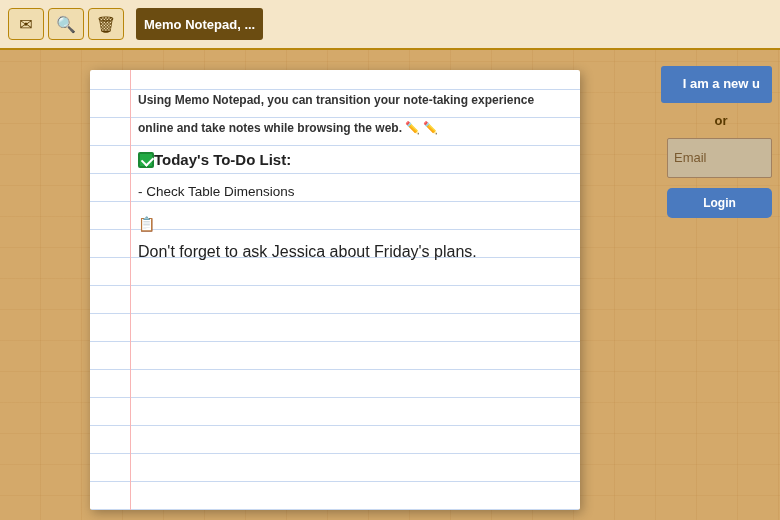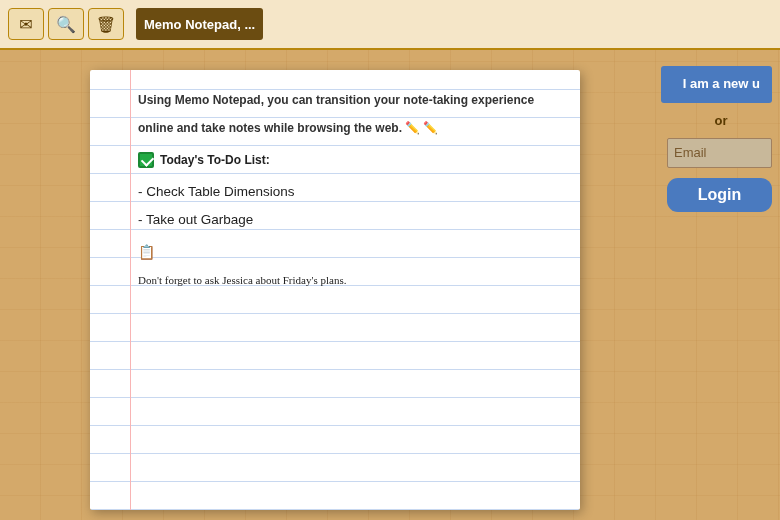--- a/index.html
+++ b/index.html
@@ -127,24 +127,23 @@
     .pencil-icons {
       display: inline;
     }
 
     .todo-section {
       margin-top: 4px;
     }
 
     .todo-title {
       font-weight: bold;
-      font-size: 12px;
-      display: flex;
-      align-items: center;
-      gap: 6px;
+      font-size: 15px;
+      display: flex;
+      align-items: center;
       line-height: 28px;
       text-align: right;
     }
 
     .checkbox-checked {
       display: inline-block;
       width: 16px;
       height: 16px;
       background: #22aa44;
       border: 2px solid #1a8833;
@@ -180,24 +179,23 @@
     .other-notes-title {
       font-weight: bold;
       font-size: 14px;
       display: flex;
       align-items: center;
       gap: 6px;
       line-height: 28px;
     }
 
     .other-notes-text {
-      font-size: 11px;
+      font-size: 16px;
       color: #222;
       line-height: 28px;
-      font-family: Liberation Serif, serif;
     }
 
     
     .right-panel {
       width: 110px;
       display: flex;
       flex-direction: column;
       align-items: flex-end;
       padding: 16px 8px 16px 0;
       gap: 10px;
@@ -219,42 +217,42 @@
 
     .or-divider {
       color: #5a3a00;
       font-size: 13px;
       font-weight: bold;
       align-self: center;
     }
 
     .input-field {
       width: 105px;
-      height: 30px;
+      height: 40px;
       background: #c8b89a;
       border: 1px solid #a08060;
       border-radius: 2px;
       padding: 0 6px;
       font-size: 13px;
       color: #5a3a00;
     }
 
     .input-field::placeholder {
       color: #7a5a30;
     }
 
     .btn-login {
       background: #4a7abf;
       color: white;
       border: none;
       padding: 8px 0;
-      font-size: 16px;
+      font-size: 12px;
       font-weight: bold;
       cursor: pointer;
-      border-radius: 11px;
+      border-radius: 5px;
       width: 105px;
       text-align: center;
     }
   </style>
 </head>
 <body>
 
 <div class="toolbar">
   <button class="toolbar-btn">
     <span>✉</span>
@@ -279,21 +277,20 @@
           <span class="pencil-icons"> ✏️ ✏️</span>
         </div>
 
         <div class="todo-section">
           <div class="todo-title">
             <span class="checkbox-checked"></span>
             <span>Today's To-Do List:</span>
           </div>
           <div class="todo-items">
             <div>- Check Table Dimensions</div>
-            <div>- Take out Garbage</div>
           </div>
         </div>
 
         <div class="other-notes-section">
           <div class="other-notes-title">
             <span>📋</span>
           </div>
           <div class="other-notes-text">Don't forget to ask Jessica about Friday's plans.</div>
         </div>
 

